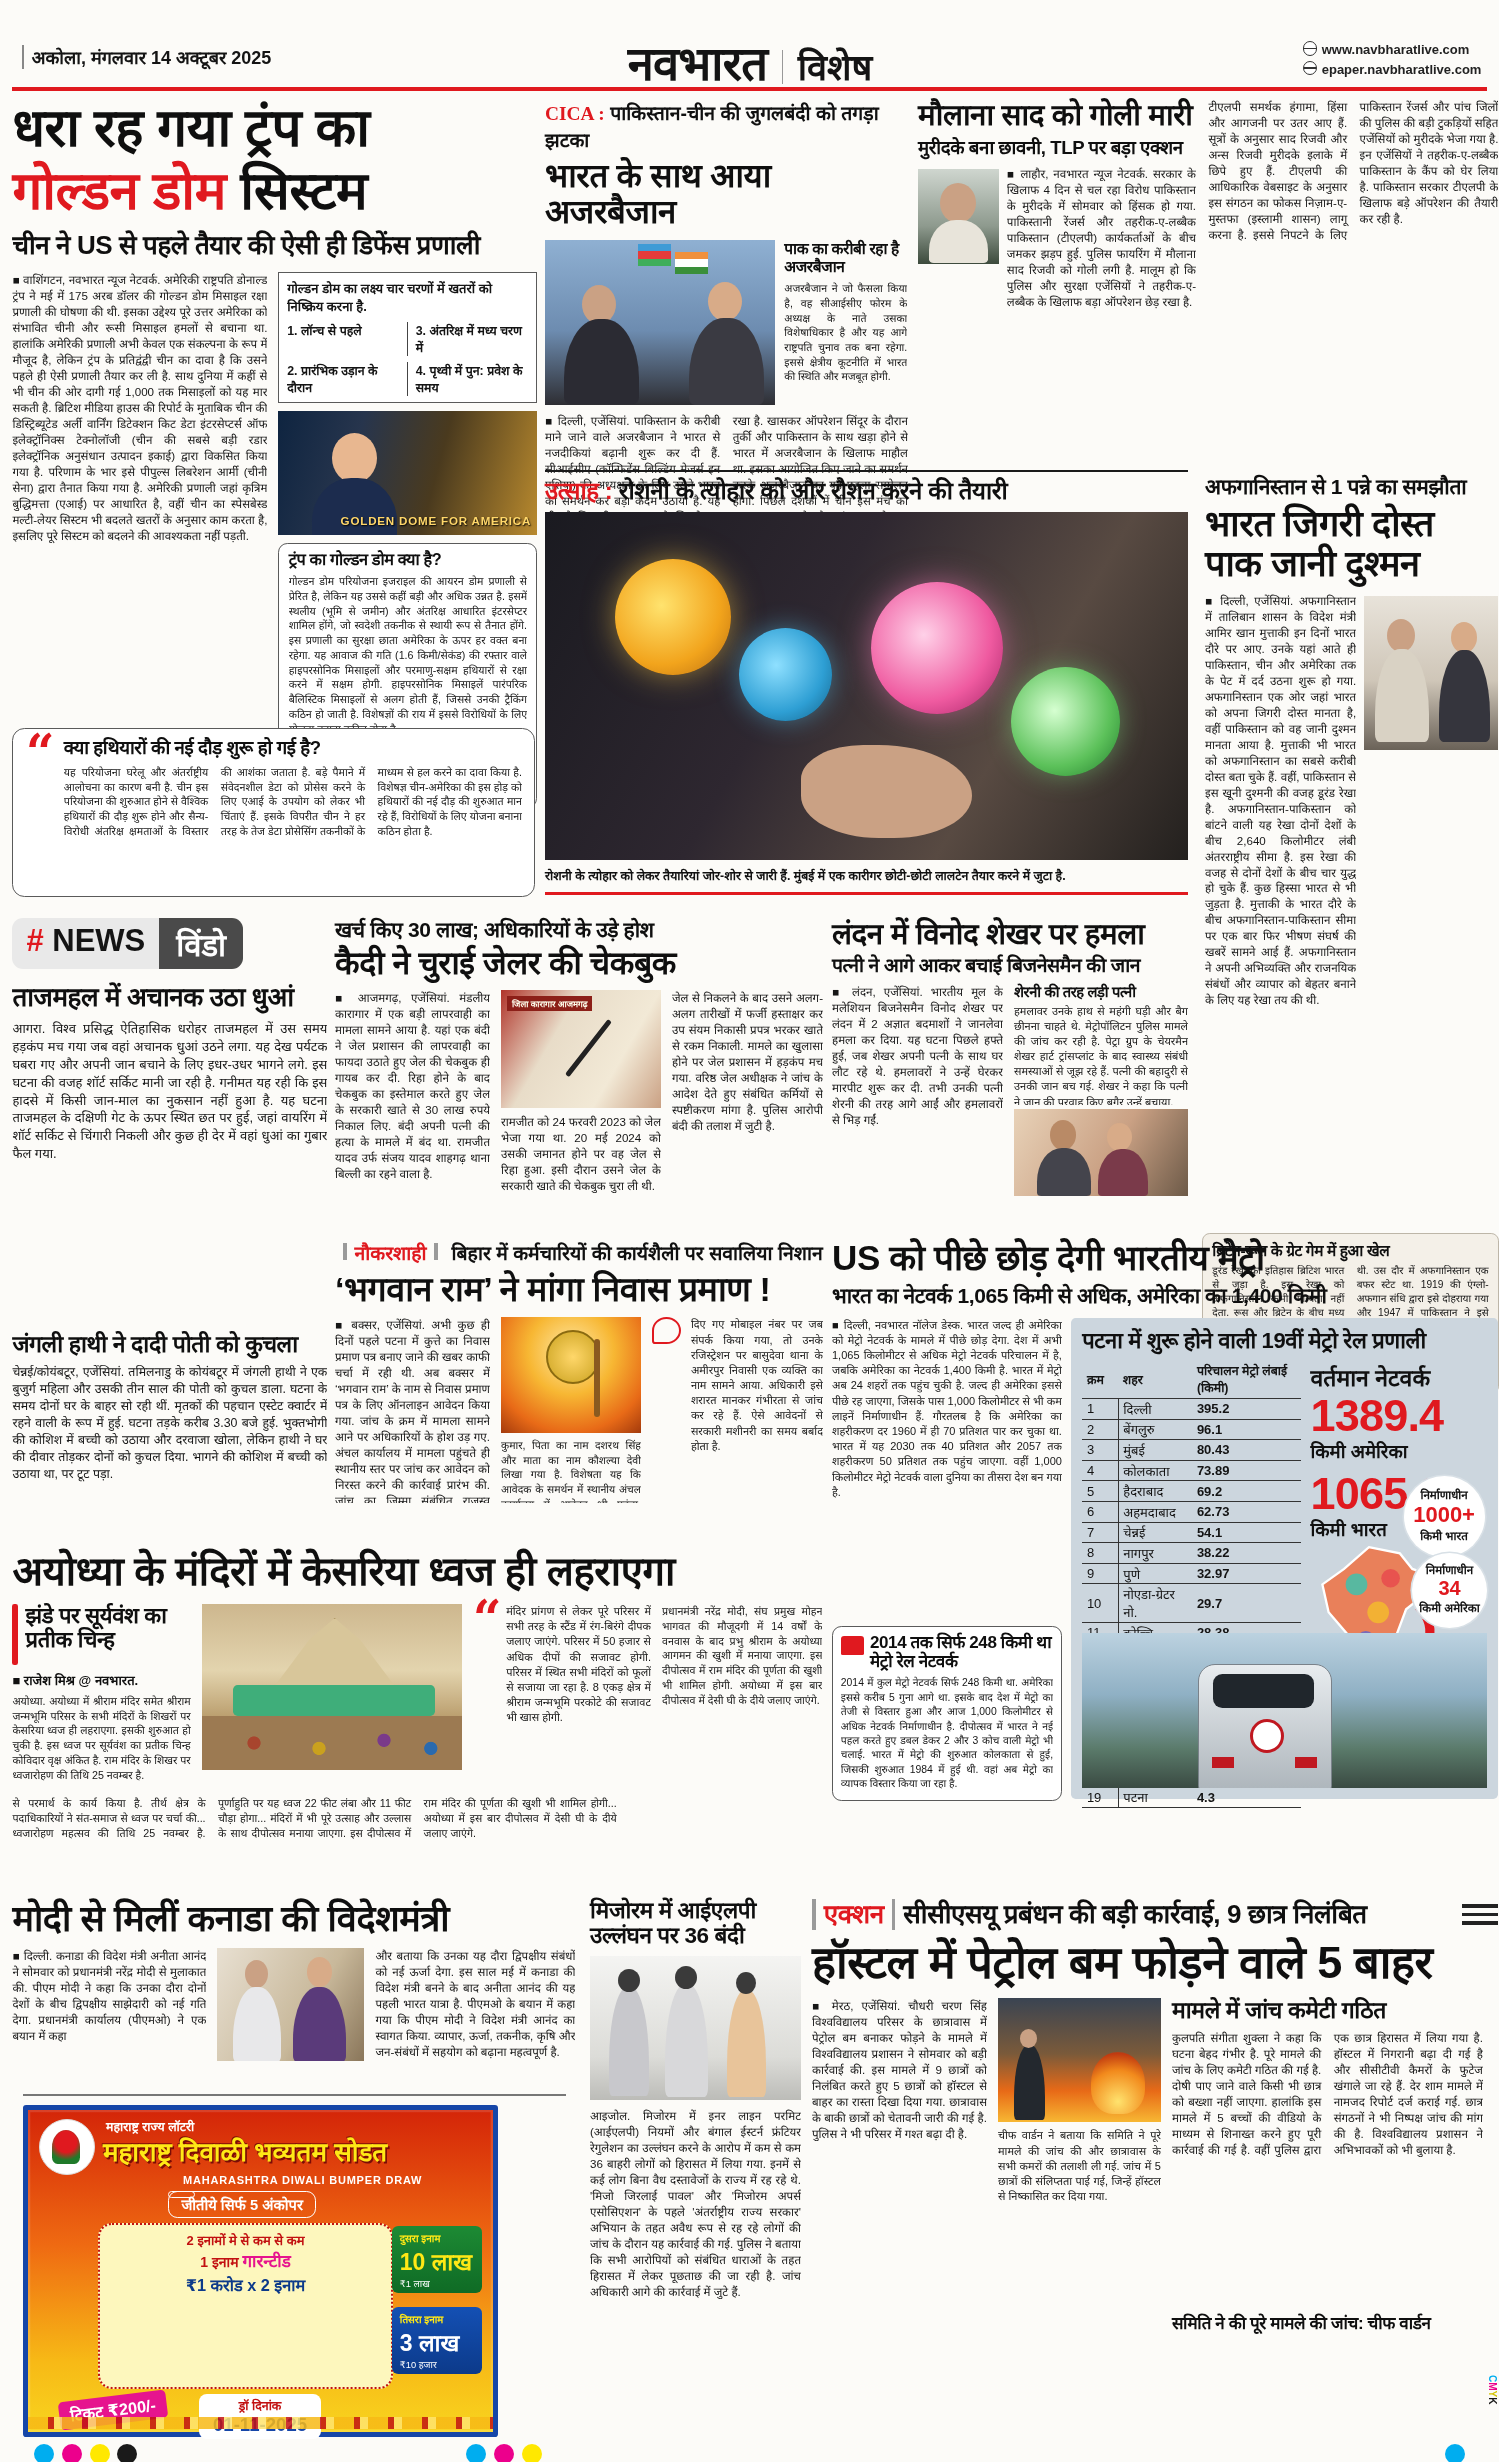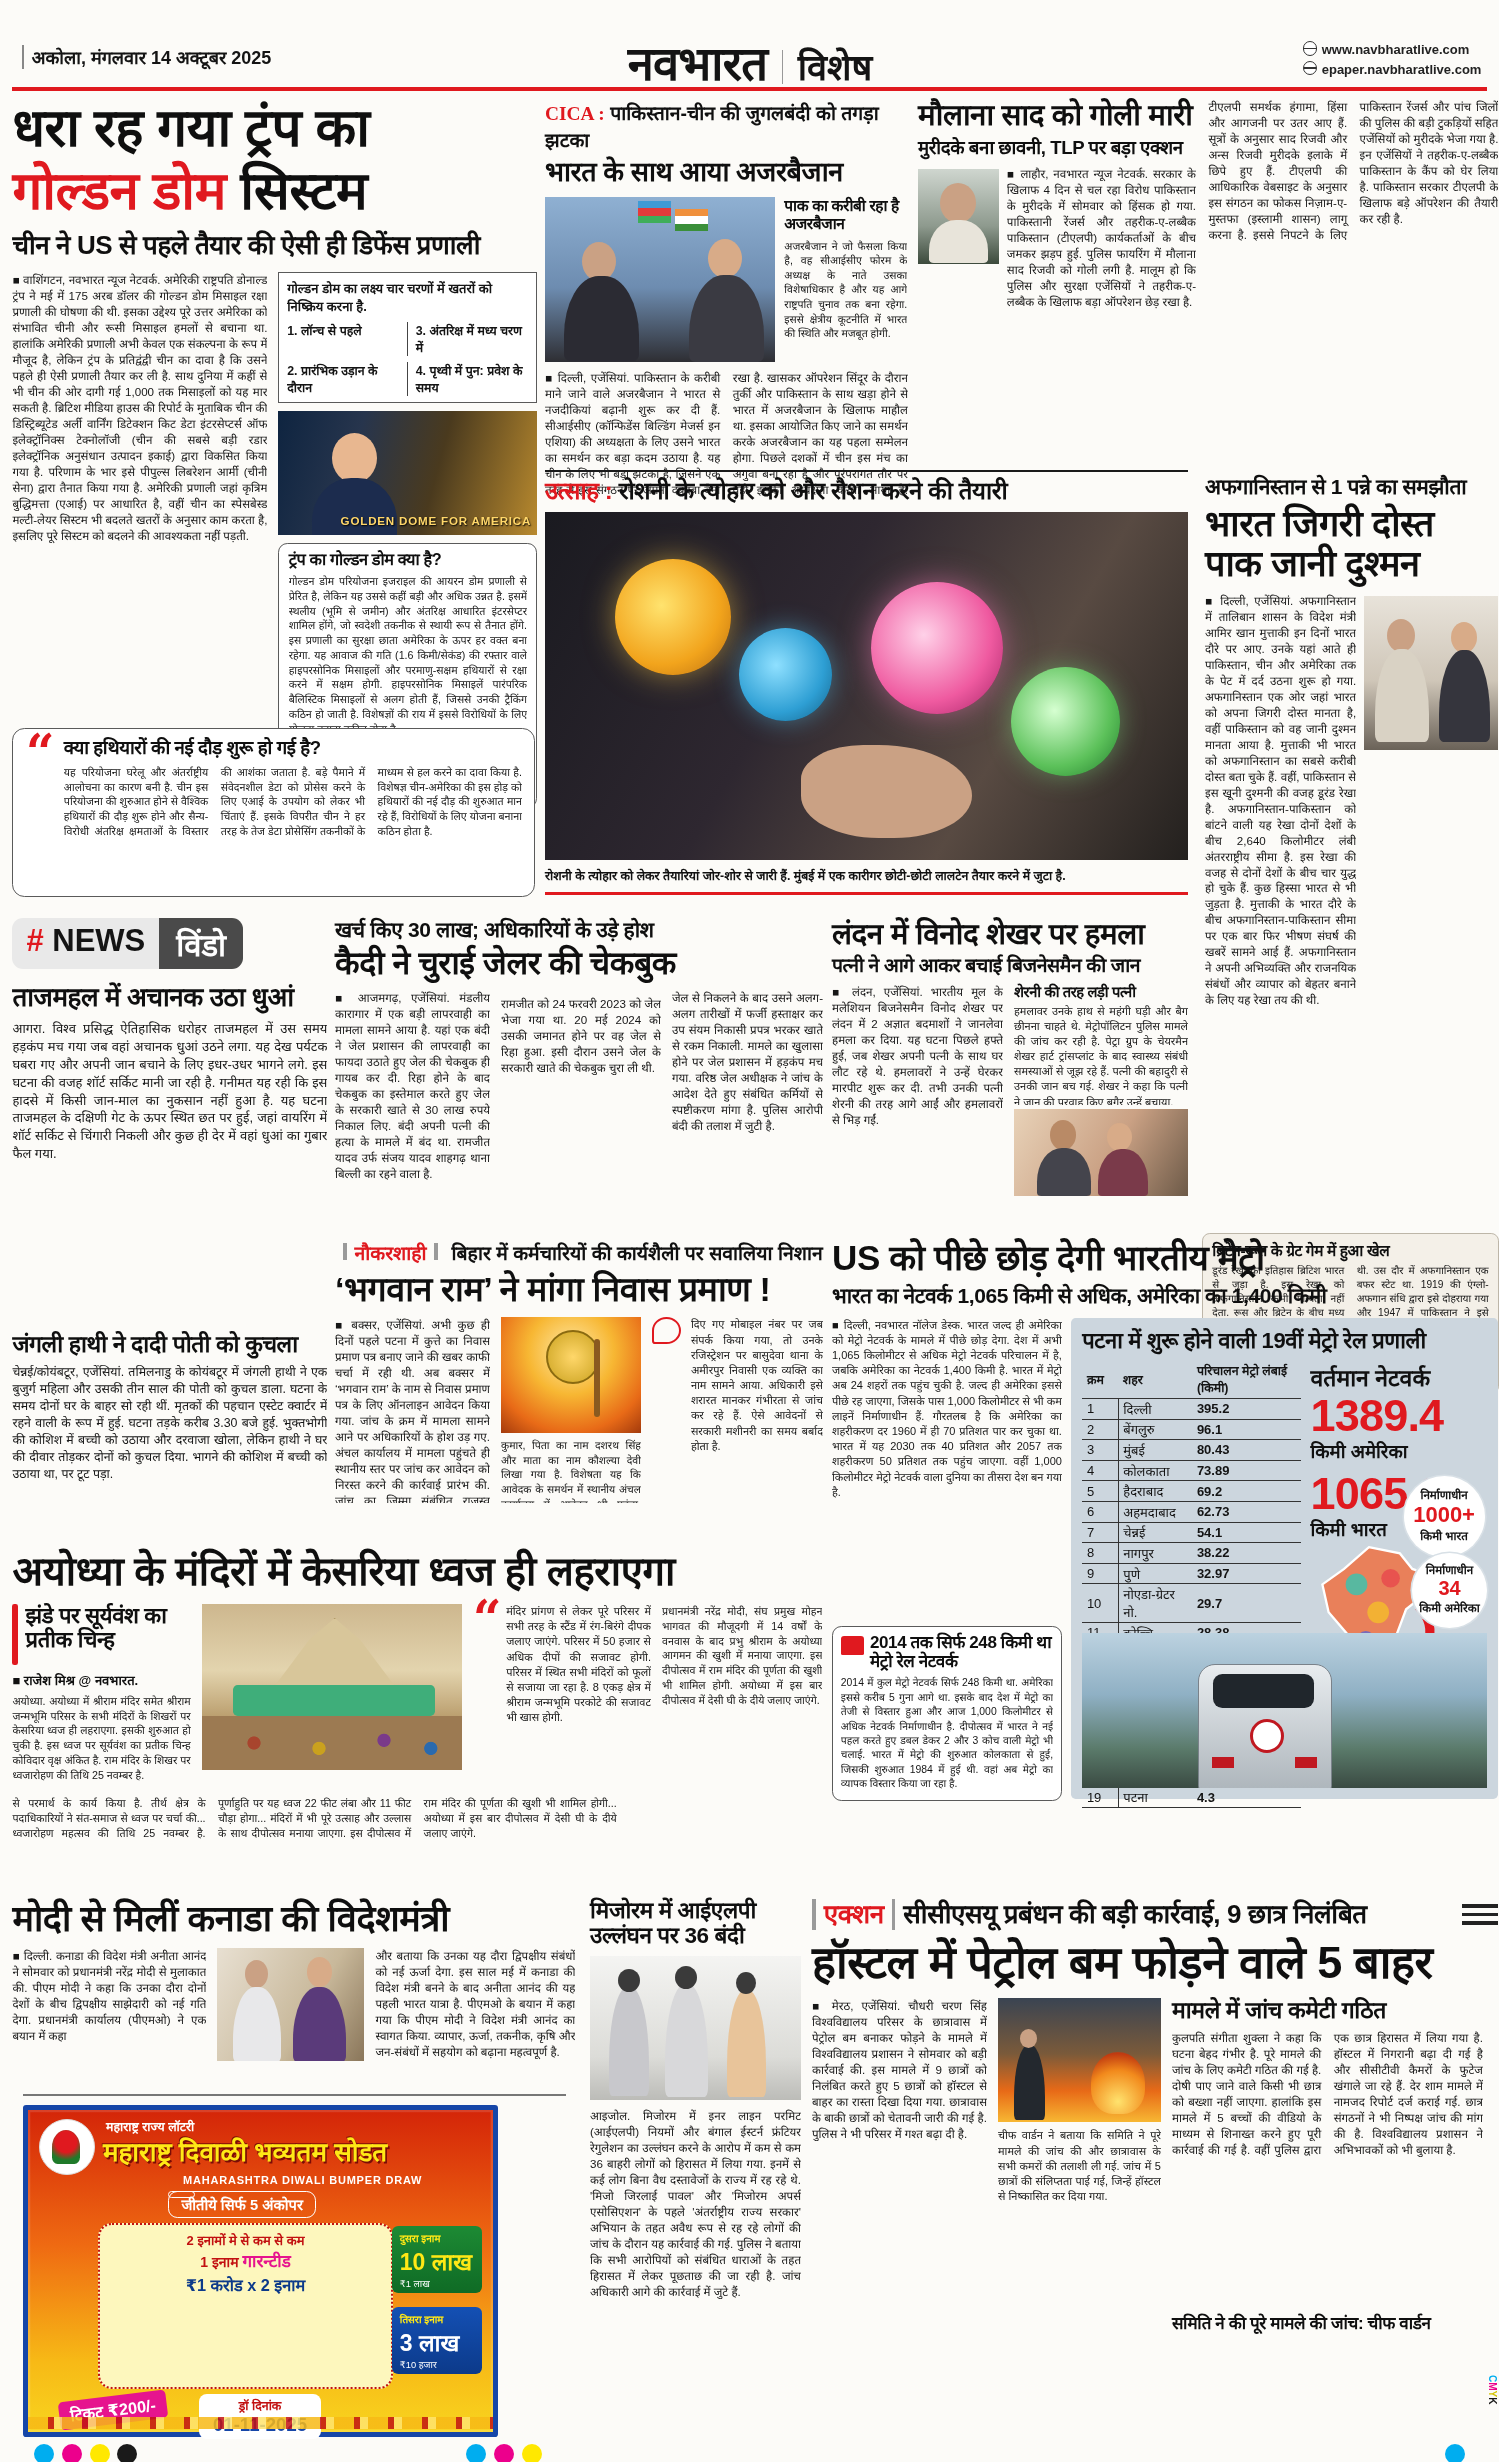--- a/index.html
+++ b/index.html
@@ -115,21 +115,21 @@
       <div class="qmark">“</div>
       <div>
         <div class="hl" style="font-size:18.6px;margin-bottom:6.2px;">क्या हथियारों की नई दौड़ शुरू हो गई है?</div>
         <div class="bt cols3" style="font-size:10.7px;height:109px;overflow:hidden;">यह परियोजना घरेलू और अंतर्राष्ट्रीय आलोचना का कारण बनी है. चीन इस परियोजना की शुरुआत होने से वैश्विक हथियारों की दौड़ शुरू होने और सैन्य-विरोधी अंतरिक्ष क्षमताओं के विस्तार की आशंका जताता है. बड़े पैमाने में संवेदनशील डेटा को प्रोसेस करने के लिए एआई के उपयोग को लेकर भी चिंताएं हैं. इसके विपरीत चीन ने हर तरह के तेज डेटा प्रोसेसिंग तकनीकों के माध्यम से हल करने का दावा किया है. विशेषज्ञ चीन-अमेरिका की इस होड़ को हथियारों की नई दौड़ की शुरुआत मान रहे हैं, विरोधियों के लिए योजना बनाना कठिन होता है.</div>
       </div>
     </div>
   </div>
 
   <div class="abs" style="left:545px;top:99px;width:363px;height:366px;">
     <div class="kick" style="font-size:19.4px;"><span class="red" style="font-family:'Liberation Serif','DejaVu Serif',serif;font-weight:800;">CICA :</span><span> पाकिस्तान-चीन की जुगलबंदी को तगड़ा झटका</span></div>
-    <div class="hl" style="font-size:27px;margin-top:4.7px;">भारत के साथ आया अजरबैजान</div>
+    <div class="hl" style="font-size:33px;margin-top:4.7px;">भारत के साथ आया अजरबैजान</div>
     <div style="display:flex;gap:9.3px;margin-top:9.3px;">
       <div class="ph" style="width:230px;height:165px;background:linear-gradient(180deg,#8fb0d2 0%,#6d8cb0 55%,#2e2e33 100%);">
         <div class="flag" style="left:93px;top:4.7px;background:linear-gradient(180deg,#3f9bd6 33%,#e43b3b 33% 66%,#3fae5a 66%);"></div>
         <div class="flag" style="left:130px;top:12.4px;background:linear-gradient(180deg,#f0903c 33%,#fff 33% 66%,#3a8f3a 66%);"></div>
         <div class="head" style="left:37px;top:45px;width:34px;height:39px;"></div>
         <div class="person" style="left:18.6px;top:79px;width:75px;height:85px;"></div>
         <div class="head" style="left:163px;top:42px;width:34px;height:39px;background:#d8ab88;"></div>
         <div class="person" style="left:144px;top:78px;width:75px;height:87px;background:#3a3a42;"></div>
       </div>
       <div style="width:123px;">
@@ -201,20 +201,24 @@
     <div class="hl" style="font-size:23px;margin-top:9.3px;">जंगली हाथी ने दादी पोती को कुचला</div>
     <div class="bt" style="font-size:12.4px;margin-top:6.2px;height:171px;overflow:hidden;">चेन्नई/कोयंबटूर, एजेंसियां. तमिलनाडु के कोयंबटूर में जंगली हाथी ने एक बुजुर्ग महिला और उसकी तीन साल की पोती को कुचल डाला. घटना के समय दोनों घर के बाहर सो रही थीं. मृतकों की पहचान एस्टेट क्वार्टर में रहने वाली के रूप में हुई. घटना तड़के करीब 3.30 बजे हुई. भुक्तभोगी की कोशिश में बच्ची को उठाया और दरवाजा खोला, लेकिन हाथी ने घर की दीवार तोड़कर दोनों को कुचल दिया. भागने की कोशिश में बच्ची को उठाया था, पर टूट पड़ा.</div>
   </div>
 
   <div class="abs" style="left:335px;top:918px;width:488px;height:311px;">
     <div class="hl" style="font-size:21px;">खर्च किए 30 लाख; अधिकारियों के उड़े होश</div>
     <div class="hl" style="font-size:32px;margin-top:4.7px;">कैदी ने चुराई जेलर की चेकबुक</div>
     <div style="display:flex;gap:11px;margin-top:9.3px;">
       <div class="bt" style="width:155px;height:210px;overflow:hidden;">■ आजमगढ़, एजेंसियां. मंडलीय कारागार में एक बड़ी लापरवाही का मामला सामने आया है. यहां एक बंदी ने जेल प्रशासन की लापरवाही का फायदा उठाते हुए जेल की चेकबुक ही गायब कर दी. रिहा होने के बाद चेकबुक का इस्तेमाल करते हुए जेल के सरकारी खाते से 30 लाख रुपये निकाल लिए. बंदी अपनी पत्नी की हत्या के मामले में बंद था. रामजीत यादव उर्फ संजय यादव शाहगढ़ थाना बिल्ली का रहने वाला है.</div>
       <div style="width:160px;">
+        <div class="ph" style="height:118px;background:linear-gradient(120deg,#b0342a 0%,#e8dcc8 35%,#f2e9d6 70%,#caa184 100%);">
+          <div class="abs" style="left:6.2px;top:6.2px;background:#8c1f18;color:#ffe;padding:1.6px 4.7px;font-size:8.5px;font-weight:700;">जिला कारागार आजमगढ़</div>
+          <div class="abs" style="left:85px;top:23px;width:4.7px;height:70px;background:#222;transform:rotate(38deg);border-radius:2.3px;"></div>
+        </div>
         <div class="bt" style="margin-top:6.2px;height:82px;overflow:hidden;">रामजीत को 24 फरवरी 2023 को जेल भेजा गया था. 20 मई 2024 को उसकी जमानत होने पर वह जेल से रिहा हुआ. इसी दौरान उसने जेल के सरकारी खाते की चेकबुक चुरा ली थी.</div>
       </div>
       <div class="bt" style="width:151px;height:210px;overflow:hidden;">जेल से निकलने के बाद उसने अलग-अलग तारीखों में फर्जी हस्ताक्षर कर उप संयम निकासी प्रपत्र भरकर खाते से रकम निकाली. मामले का खुलासा होने पर जेल प्रशासन में हड़कंप मच गया. वरिष्ठ जेल अधीक्षक ने जांच के आदेश देते हुए संबंधित कर्मियों से स्पष्टीकरण मांगा है. पुलिस आरोपी बंदी की तलाश में जुटी है.</div>
     </div>
   </div>
 
   <div class="abs" style="left:832px;top:918px;width:356px;height:311px;">
     <div class="hl" style="font-size:29.5px;">लंदन में विनोद शेखर पर हमला</div>
     <div class="hl" style="font-size:19.4px;margin-top:4.7px;">पत्नी ने आगे आकर बचाई बिजनेसमैन की जान</div>
     <div style="display:flex;gap:11px;margin-top:7.8px;">

